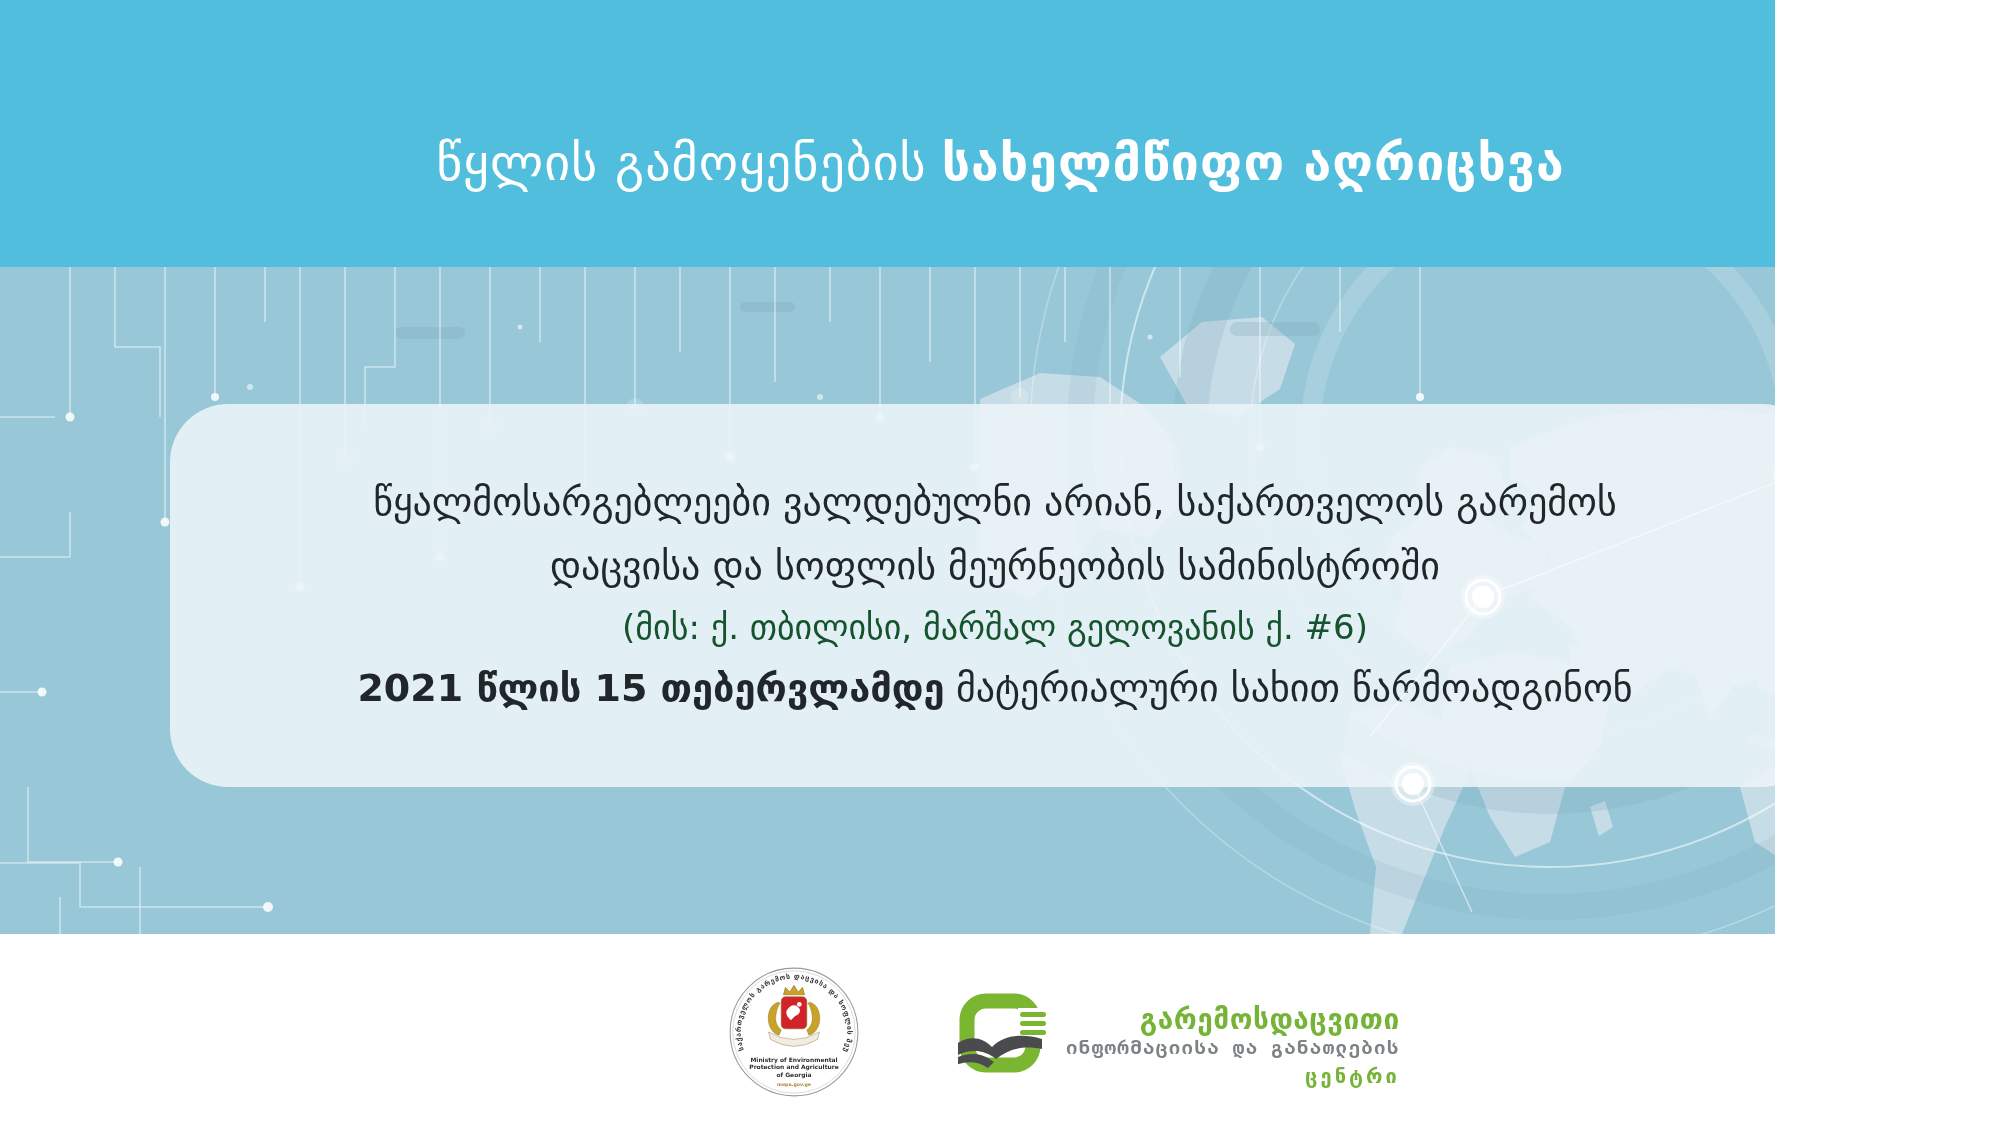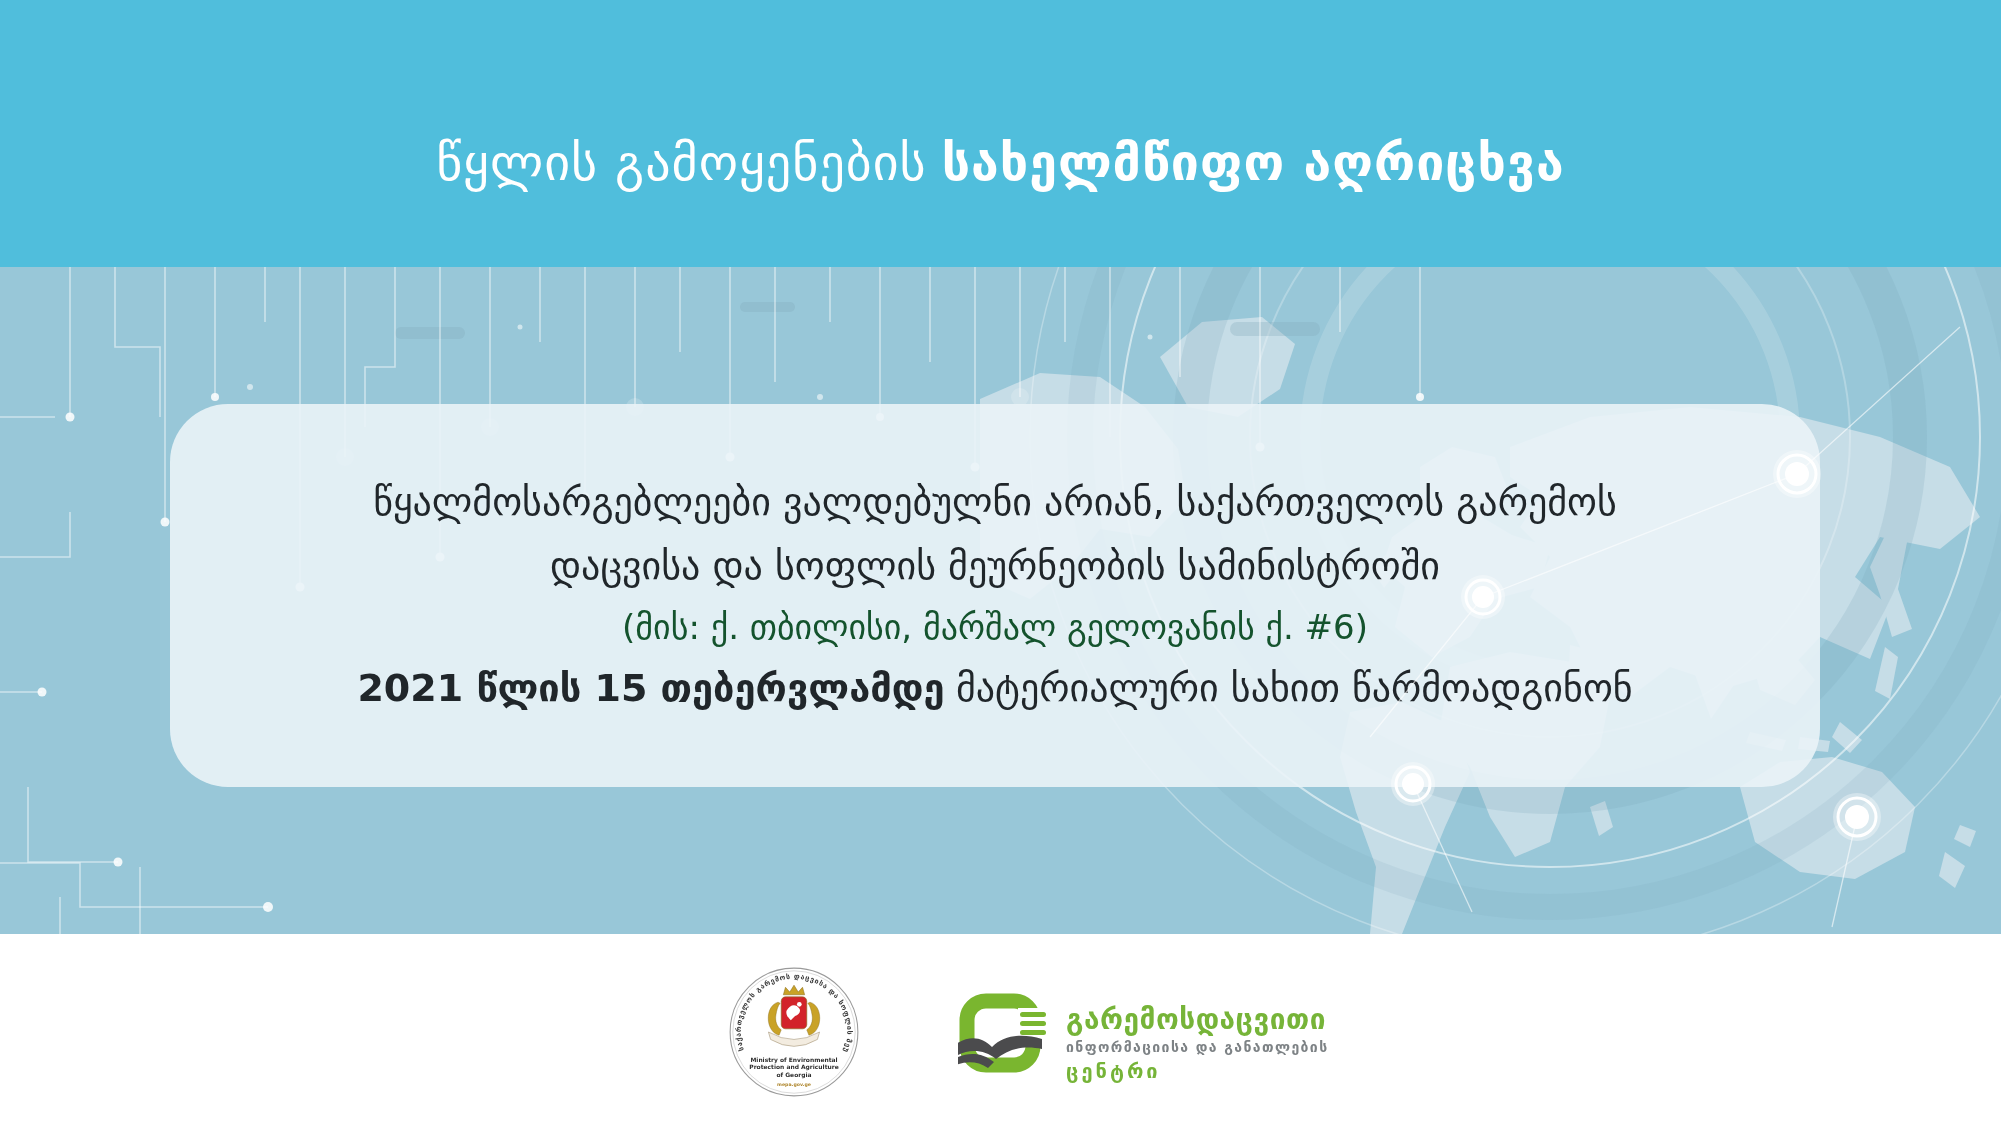--- a/index.html
+++ b/index.html
@@ -1,17 +1,17 @@
 <!DOCTYPE html>
 <html><head>
 <meta charset="utf-8">
 <style>
   html,body{margin:0;padding:0;background:#ffffff;}
-  .page{position:relative;width:2001px;height:1126px;overflow:hidden;
-        font-family:"DejaVu Sans","Liberation Sans",sans-serif;}
+  .page{position:relative;width:1775px;height:1126px;overflow:hidden;
+        font-family:"DejaVu Sans","Liberation Sans",sans-serif;text-align:right;}
   
   .top-band{position:absolute;left:0;top:0;width:2001px;height:283px;
             background:#50bedc;display:flex;align-items:center;justify-content:center;}
   .main-title{padding-top:42px;font-size:50px;letter-spacing:1px;color:#ffffff;
               white-space:nowrap;}
   .main-title .t-reg{font-weight:500;}
   .main-title .t-bold{font-weight:800;}
   .seg-gap{margin-right:0.30em;}
   
   .mid-band{position:absolute;left:0;top:267px;width:2001px;height:667px;
@@ -27,21 +27,21 @@
   .card-line.gray{font-size:34px;color:#14532d;}
   .card-line .b{font-weight:800;margin-top:11px;}
   .card-line .teal{font-weight:800;color:#45b6d8;}
   
   .bottom-band{position:absolute;left:0;top:950px;width:2001px;height:176px;background:#ffffff;}
   .seal-wrap{position:absolute;left:728px;top:16px;width:132px;height:132px;}
   .eiec-wrap{position:absolute;left:958px;top:42px;display:flex;align-items:flex-start;}
   .eiec-icon{width:92px;height:82px;}
   .eiec-text{margin-left:16px;padding-top:14px;}
   .eiec-l1{font-size:28px;font-weight:800;color:#76b438;letter-spacing:0.5px;line-height:1;}
-  .eiec-l2{font-size:14px;font-weight:600;color:#7d8285;letter-spacing:1.4px;margin-top:6px;line-height:1;}
+  .eiec-l2{font-size:19px;font-weight:600;color:#7d8285;letter-spacing:1.4px;margin-top:6px;line-height:1;font-family:Liberation Mono, monospace;}
   .eiec-l3{font-size:20px;font-weight:800;color:#76b438;letter-spacing:3px;margin-top:7px;line-height:1;}
 </style>
 </head>
 <body>
 
 <div class="page">
 
   <div class="top-band">
     <div class="main-title">
       <span class="t-reg seg-gap">წყლის გამოყენების</span><span class="t-bold">სახელმწიფო აღრიცხვა</span>

